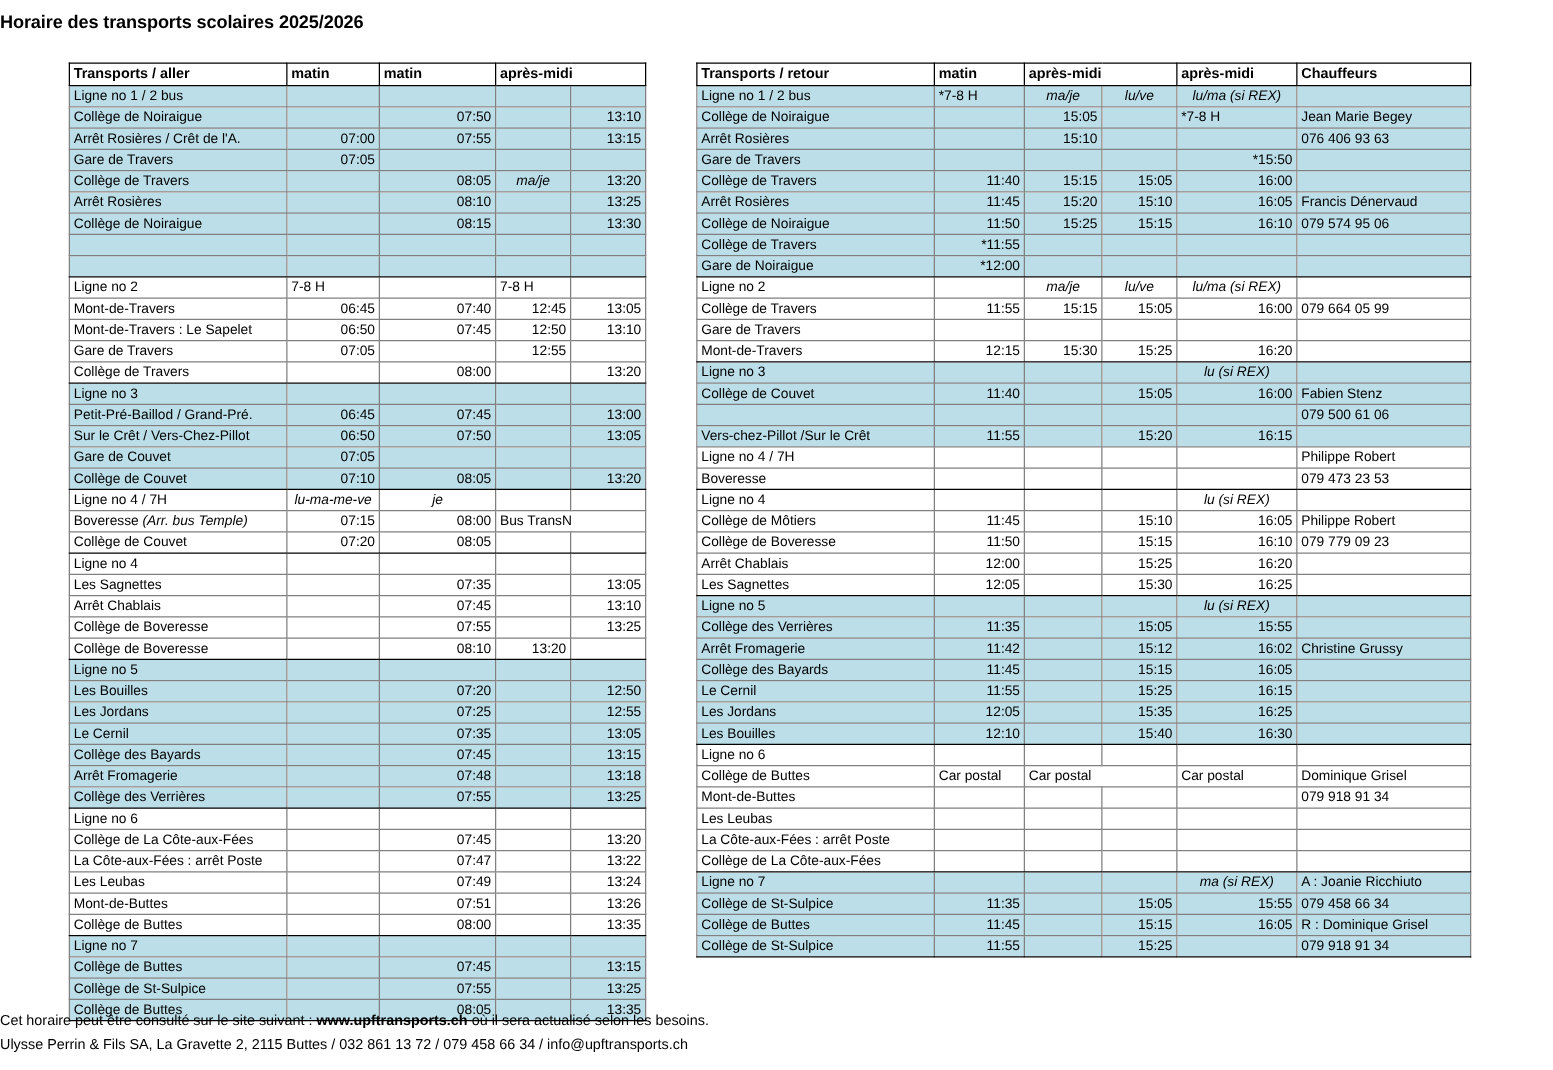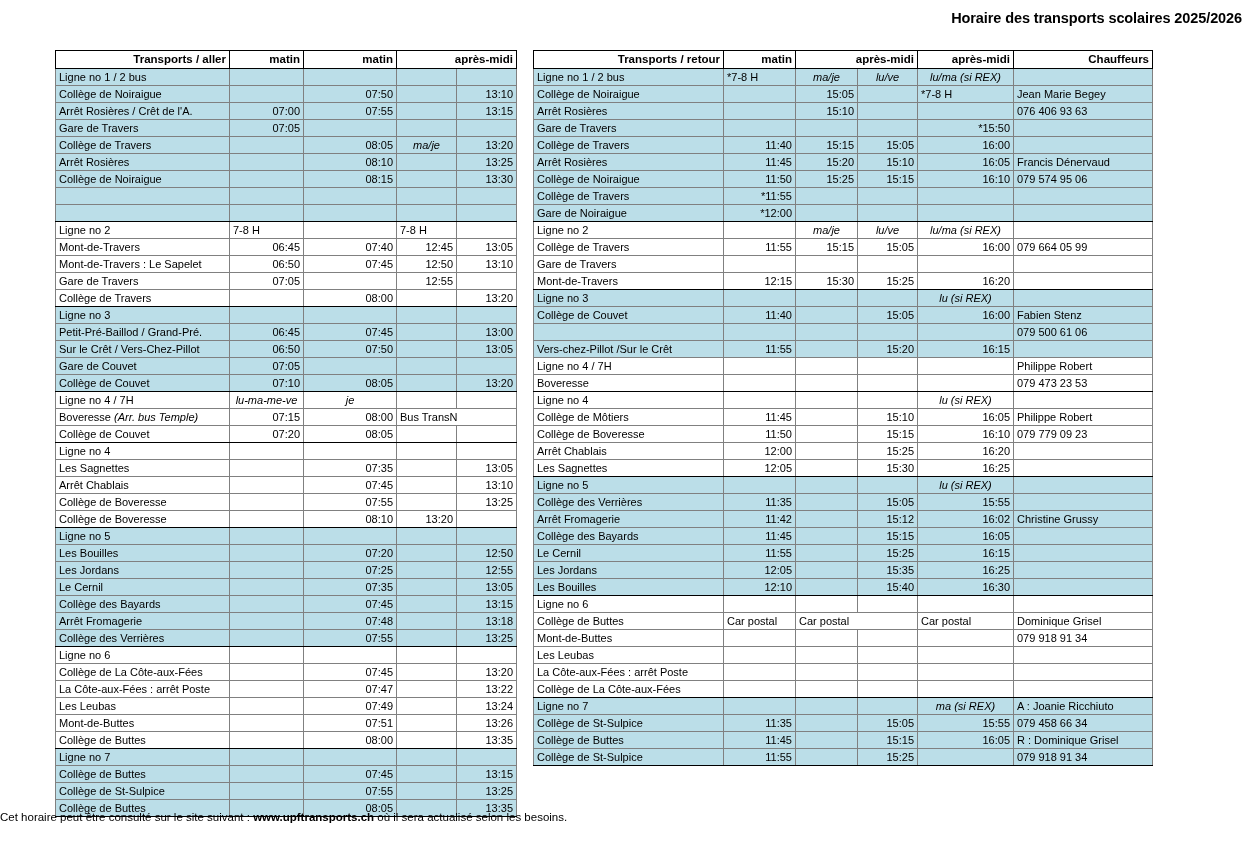--- a/index.html
+++ b/index.html
@@ -9,54 +9,54 @@
   }
   body {
     width: 1242px;
     height: 856px;
     font-family: "Liberation Sans", sans-serif;
     color: #000000;
     position: relative;
     overflow: hidden;
   }
   #page-title {
-    text-align: right;
+    text-align: left;
     font-size: 14.5px;
     font-weight: bold;
     padding-top: 10px;
     letter-spacing: -0.1px;
   }
   .tables-wrap {
     position: absolute;
     top: 50px;
     left: 0;
     width: 1242px;
     display: flex;
     justify-content: flex-start;
   }
   .table-col-left { margin-left: 55px; }
-  .table-col-right { margin-left: 16px; }
+  .table-col-right { margin-left: 40px; }
 
   table.sched {
     border-collapse: collapse;
     table-layout: fixed;
     font-size: 11px;
   }
   table.sched td, table.sched th {
     border: 1px solid #808080;
     padding: 0 3px;
     height: 16px;
     line-height: 15px;
     vertical-align: middle;
     white-space: nowrap;
     overflow: hidden;
     font-weight: normal;
   }
   table.sched th {
-    text-align: right;
+    text-align: left;
     font-weight: bold;
     font-size: 11.5px;
     height: 17px;
     border: 1px solid #000000;
   }
   
   table.sched { border: 1.5px solid #000000; }
 
   .hdr-row th { border-bottom: 1.5px solid #000; }
 
@@ -784,13 +784,14 @@
         </tbody>
     </table>
   </div>
 
 </div>
 
 <div class="footer">
   <div>
     <span>Cet horaire peut être consulté sur le site suivant : </span><b>www.upftransports.ch</b><span> où il sera actualisé selon les besoins.</span>
   </div>
+  <div>Ulysse Perrin &amp; Fils SA, La Gravette 2, 2115 Buttes / 032 861 13 72 / 079 458 66 34 / info@upftransports.ch</div>
 </div>
 
 </body></html>

